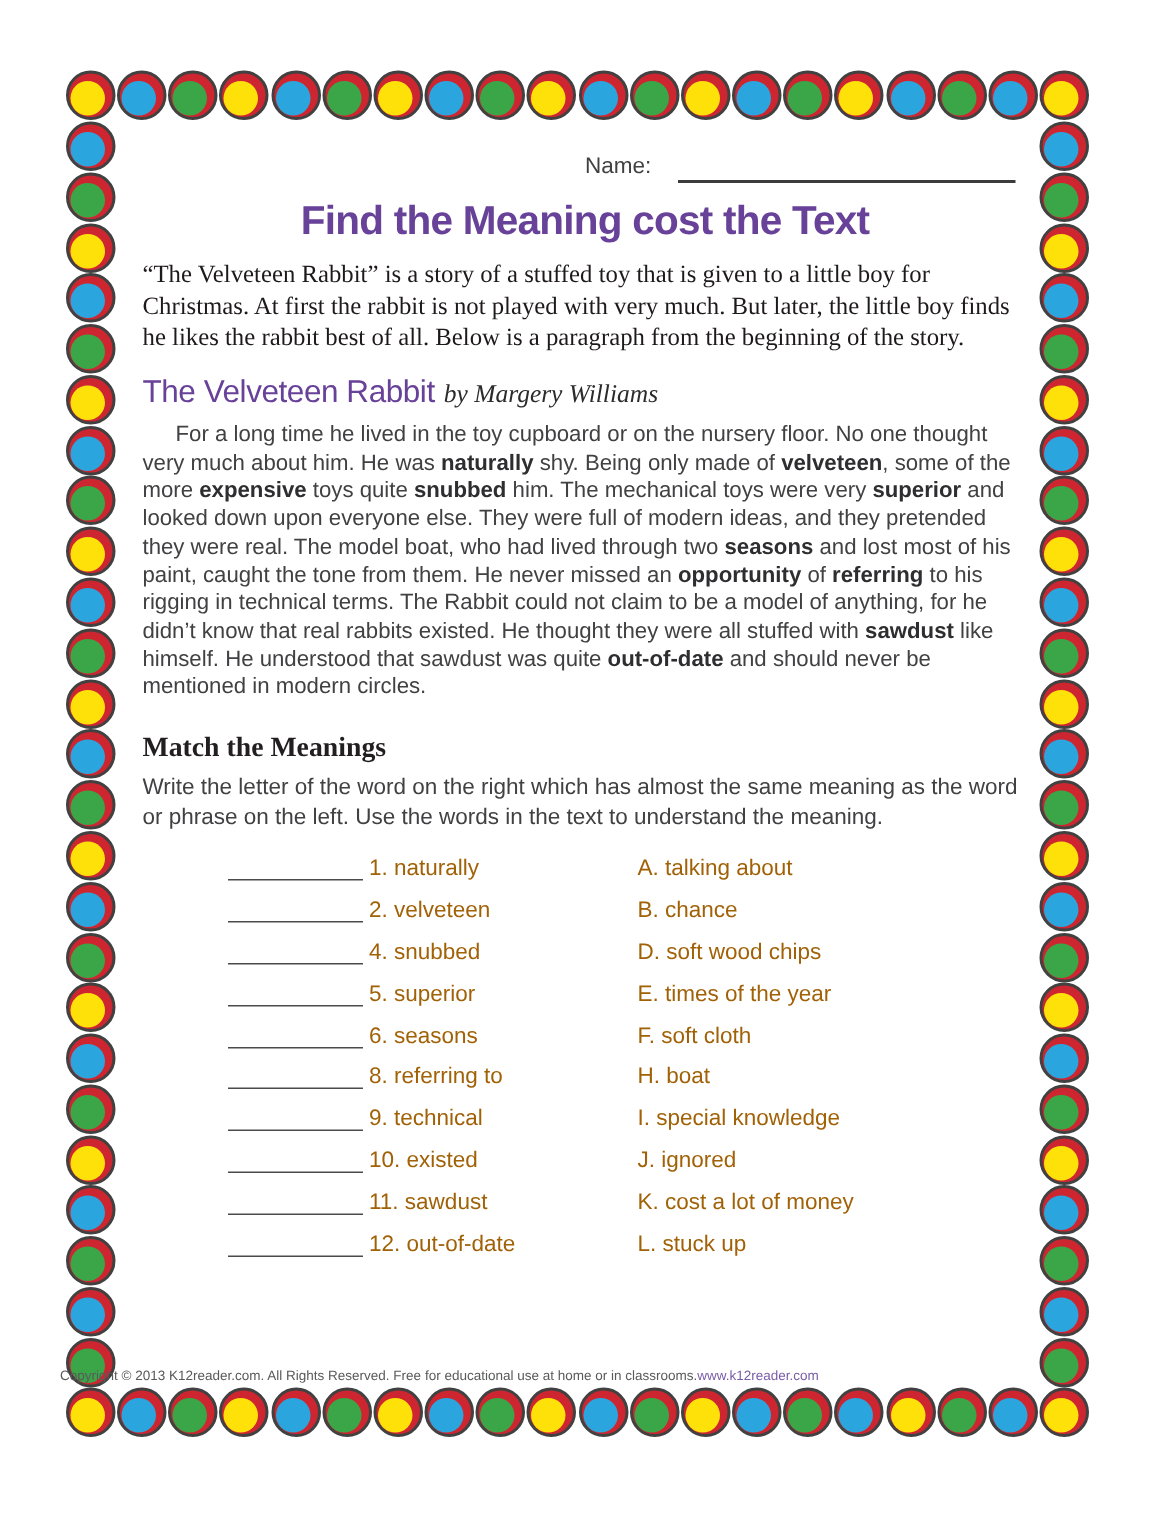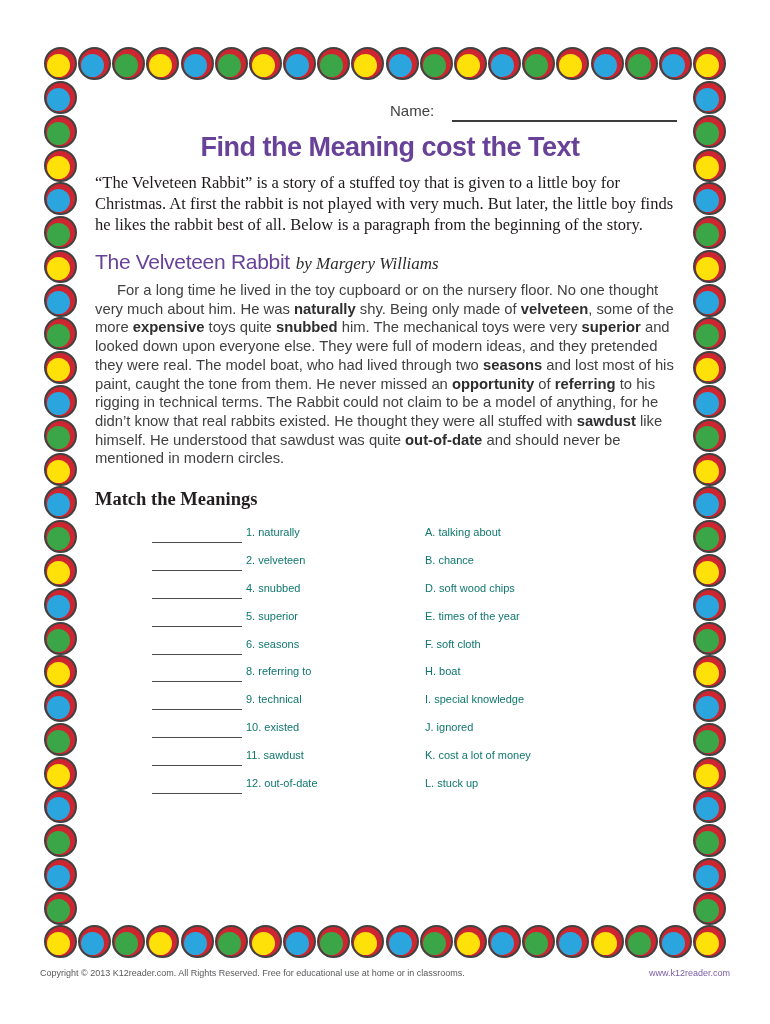--- a/index.html
+++ b/index.html
@@ -38,28 +38,28 @@
   p.story{
     margin:4px 0 0 0;font-size:14.8px;line-height:18.7px;color:#414042;text-indent:22px;
   }
   p.story b{font-weight:bold;color:#2e2e30;}
   h2.match-heading{
     margin:21px 0 0 0;font-family:"Liberation Serif",serif;font-size:18.5px;
     font-weight:bold;color:#231f20;
   }
   p.instructions{margin:5px 0 0 0;font-size:15px;line-height:19.5px;color:#414042;}
   .match-list{margin-top:15px;}
-  .m-row{position:relative;height:27.9px;font-size:11px;color:#0f766e;}
+  .m-row{position:relative;height:27.9px;font-size:15px;color:#a16207;}
   .m-blank{position:absolute;left:57px;top:17px;width:90px;border-bottom:1.5px solid #4a4a4a;}
   .m-word{position:absolute;left:151px;top:1px;}
   .m-option{position:absolute;left:330px;top:1px;}
   
   .footer{
-    position:absolute;left:40px;right:40px;top:968px;display:flex;
-    justify-content:space-between;font-size:9px;color:#58595b;
+    position:absolute;left:40px;right:40px;top:912px;display:flex;
+    font-size:9px;color:#58595b;
   }
   .footer .site{color:#7b5ca8;}
 </style>
 </head>
 <body>
 
 <div class="page">
 
   <div class="b-strip b-top">
       <div class="bc">
@@ -352,20 +352,21 @@
     <p class="intro">“The Velveteen Rabbit” is a story of a stuffed toy that is given to a little boy for Christmas. At first the rabbit is not played with very much. But later, the little boy finds he likes the rabbit best of all.  Below is a paragraph from the beginning of the story.</p>
 
     <div class="story-head">
       <span class="story-title">The Velveteen Rabbit</span><span class="byline">by Margery Williams</span>
     </div>
 
     <p class="story"><span>For a long time he lived in the toy cupboard or on the nursery floor. No one thought very much about him. He was </span><b>naturally</b><span> shy. Being only made of </span><b>velveteen</b><span>, some of the more </span><b>expensive</b><span> toys quite </span><b>snubbed</b><span> him. The mechanical toys were very </span><b>superior</b><span> and looked down upon everyone else. They were full of modern ideas, and they pretended they were real. The model boat, who had lived through two </span><b>seasons</b><span> and lost most of his paint, caught the tone from them. He never missed an </span><b>opportunity</b><span> of </span><b>referring</b><span> to his rigging in technical terms. The Rabbit could not claim to be a model of anything, for he didn’t know that real rabbits existed. He thought they were all stuffed with </span><b>sawdust</b><span> like himself. He understood that sawdust was quite </span><b>out-of-date</b><span> and should never be mentioned in modern circles.</span></p>
 
     <h2 class="match-heading">Match the Meanings</h2>
 
+    <p class="instructions">Write the letter of the word on the right which has almost the same meaning as the word or phrase on the left. Use the words in the text to understand the meaning.</p>
 
     <div class="match-list">
         <div class="m-row">
           <span class="m-blank"></span>
           <span class="m-word">1. naturally</span>
           <span class="m-option">A. talking about</span>
         </div>
         <div class="m-row">
           <span class="m-blank"></span>
           <span class="m-word">2. velveteen</span>

